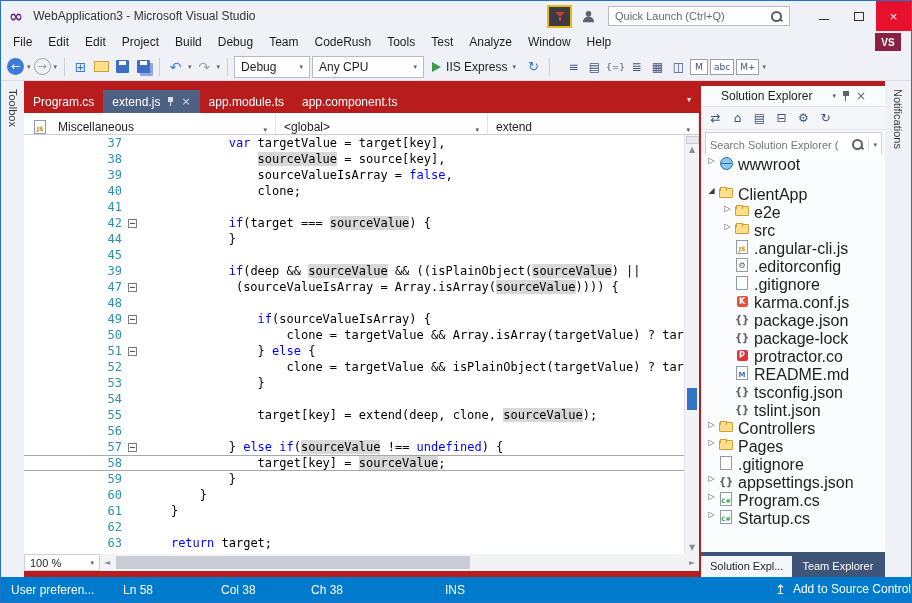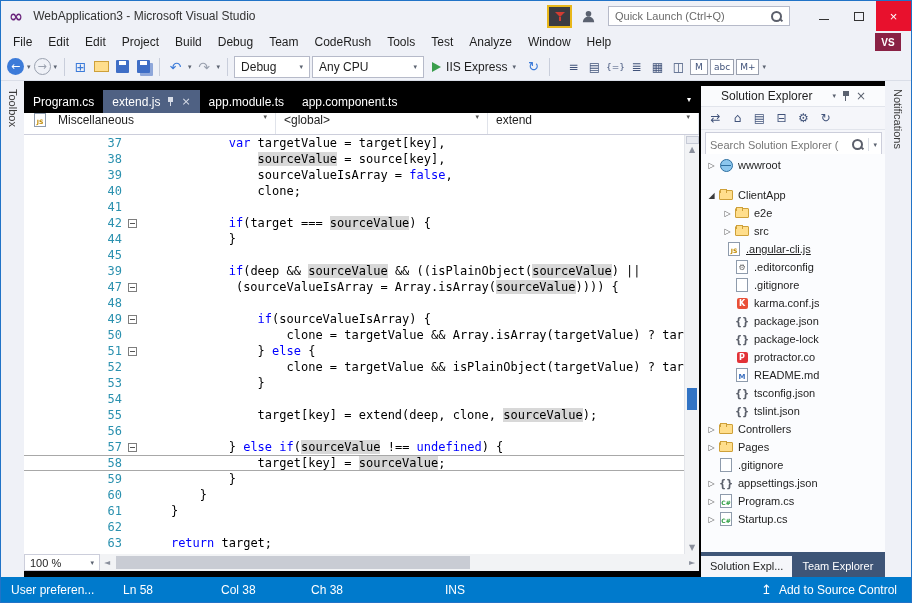--- a/index.html
+++ b/index.html
@@ -64,40 +64,40 @@
   .cluster{display:inline-flex;align-items:center;gap:2px;margin-left:8px}
   .tb-badge{border:1px solid #9AA0AE;font-size:9px;width:auto;min-width:18px;padding:0 3px;height:16px;background:#fff}
   .tbr-task-list::before{content:"\2261"}
   .tbr-properties-window::before{content:"\25A4"}
   .tbr-format-document::before{content:"{=}";font-size:9px}
   .tbr-document-outline::before{content:"\2263"}
   .tbr-code-map::before{content:"\25A6"}
   .tbr-split-view::before{content:"\25EB"}
 
   
-  .main{flex:1;position:relative;background:#000000;overflow:hidden}
+  .main{flex:1;position:relative;background:#b91c1c;overflow:hidden}
   .toolbox-strip{position:absolute;left:0;top:0;bottom:0;width:23px;background:#EFF1F7}
   .notif-strip{position:absolute;right:0;top:0;bottom:0;width:26px;background:#EFF1F7}
   .vtab{writing-mode:vertical-rl;font-size:11px;color:#3B3B3B;display:block;margin:8px auto 0;white-space:nowrap}
 
   
   .editor-zone{position:absolute;left:23px;top:5px;bottom:6px;width:675px;display:flex;flex-direction:column}
   .tabstrip{height:27px;display:flex;align-items:flex-end;flex:none}
   .tab{height:23px;display:flex;align-items:center;padding:0 9px;color:#fff;font-size:12px;gap:6px;white-space:nowrap}
   .tab.active{background:#4F6183}
   .tab .close-icon{color:#D8DDE8;font-size:11px;font-family:"DejaVu Sans",sans-serif}
   .tab .close-icon::before{content:"\00D7"}
   .pin-icon{position:relative;width:9px;height:12px;display:inline-block;color:#D8DDE8}
   .pin-icon::before{content:"";position:absolute;left:2px;top:1px;width:5px;height:5px;background:currentColor}
   .pin-icon::after{content:"";position:absolute;left:4px;top:6px;width:1px;height:4px;background:currentColor}
   .tabstrip-caret{margin-left:auto;color:#fff;font-size:8px;padding:0 8px;align-self:center}
   .tabstrip-caret::before{content:"\25BE"}
 
   .navbar{height:22px;background:#fff;display:flex;border-bottom:1px solid #CCCEDB;flex:none}
-  .nav-dd{display:flex;align-items:flex-start;gap:6px;padding:0 8px;border-right:1px solid #E0E3EA;font-size:12px;overflow:hidden}
+  .nav-dd{display:flex;align-items:flex-end;gap:6px;padding:0 8px;border-right:1px solid #E0E3EA;font-size:12px;overflow:hidden}
   .nav-dd-1{width:252px}
   .nav-dd-2{width:212px}
   .nav-dd-3{flex:1}
   .nav-caret{margin-left:auto;font-size:7px;color:#555}
   .nav-caret::before{content:"\25BE"}
 
   .code-wrap{flex:1;display:flex;background:#fff;overflow:hidden}
   .code-main{flex:1;overflow:hidden}
   .line{display:flex;height:16px;line-height:16px;font-family:"DejaVu Sans Mono",monospace;font-size:12px}
   .line.current{box-shadow:inset 0 1px 0 #A8A8A8,inset 0 -1px 0 #A8A8A8}
@@ -145,21 +145,21 @@
   .sei-home::before{content:"\2302"}
   .sei-scope::before{content:"\25A4"}
   .sei-collapse-all::before{content:"\229F"}
   .sei-properties::before{content:"\2699"}
   .sei-refresh::before{content:"\21BB"}
   .panel-search{height:24px;padding:2px 4px}
   .search-box{height:25px;background:#fff;border:1px solid #CCCEDB;display:flex;align-items:center;padding:0 4px;gap:4px}
   .search-text{flex:1;color:#777;font-size:11px;white-space:nowrap;overflow:hidden}
   .search-sep{width:1px;height:13px;background:#D8DCE4}
   .tree{flex:1;background:#FBFCFE;overflow:hidden;padding-top:2px}
-  .trow{height:18px;display:flex;align-items:center;font-size:11px;white-space:nowrap}
+  .trow{height:18px;display:flex;font-size:16px;white-space:nowrap}
   .texp{width:13px;flex:none;text-align:center;font-size:8px;color:#555}
   .exp-closed::before{content:"\25B7"}
   .exp-open::before{content:"\25E2";color:#3B3B3B}
   .tlabel{overflow:hidden}
   .panel-bottom{height:25px;background:#3E5577;display:flex;align-items:flex-end;padding:3px 0 0 0;gap:1px;flex:none}
   .btab{padding:4px 9px 5px;font-size:11px;color:#fff;white-space:nowrap}
   .btab.active{background:#F5F6FA;color:#1e1e1e}
 
   
   .ic{width:16px;height:14px;flex:none;display:inline-flex;align-items:center;justify-content:center;margin-right:4px;font-family:"DejaVu Sans",sans-serif;position:relative}
@@ -176,21 +176,21 @@
   .ic-karma::before{content:"K";font-size:8px;font-weight:bold;color:#fff;background:#E94F37;width:11px;height:11px;display:inline-flex;align-items:center;justify-content:center;border-radius:2px}
   .ic-protractor::before{content:"P";font-size:8px;font-weight:bold;color:#fff;background:#E23237;width:11px;height:11px;display:inline-flex;align-items:center;justify-content:center;border-radius:2px}
 
   
   .statusbar{height:25px;background:#007ACC;color:#fff;display:flex;align-items:center;font-size:12px;flex:none}
   .sb-msg{padding:0 10px;width:122px;white-space:nowrap;overflow:hidden;flex:none}
   .sb-ln{width:98px;flex:none}
   .sb-col{width:90px;flex:none}
   .sb-ch{width:134px;flex:none}
   .sb-ins{flex:none}
-  .sb-right{margin-left:auto;display:flex;align-items:center;gap:7px;padding-right:14px}
+  .sb-right{margin-left:auto;display:flex;align-items:flex-start;gap:7px;}
   .sb-up{font-size:13px}
   .sb-up::before{content:"\21A5"}
 </style>
 </head>
 <body>
 
 <div class="app">
 
   <div class="titlebar">
     <span class="vs-logo"></span>
@@ -551,21 +551,21 @@
           <div class="trow" style="padding-left: 20px;">
             <span class="texp exp-closed"></span>
             <span class="ic ic-folder"></span>
             <span class="tlabel">e2e</span>
           </div>
           <div class="trow" style="padding-left: 20px;">
             <span class="texp exp-closed"></span>
             <span class="ic ic-folder"></span>
             <span class="tlabel">src</span>
           </div>
-          <div class="trow" style="padding-left: 12px; text-decoration: underline;">
+          <div class="trow" style="padding-left: 20px;">
             <span class="texp "></span>
             <span class="ic ic-js"></span>
             <span class="tlabel">.angular-cli.js</span>
           </div>
           <div class="trow" style="padding-left: 20px;">
             <span class="texp "></span>
             <span class="ic ic-config"></span>
             <span class="tlabel">.editorconfig</span>
           </div>
           <div class="trow" style="padding-left: 20px;">

